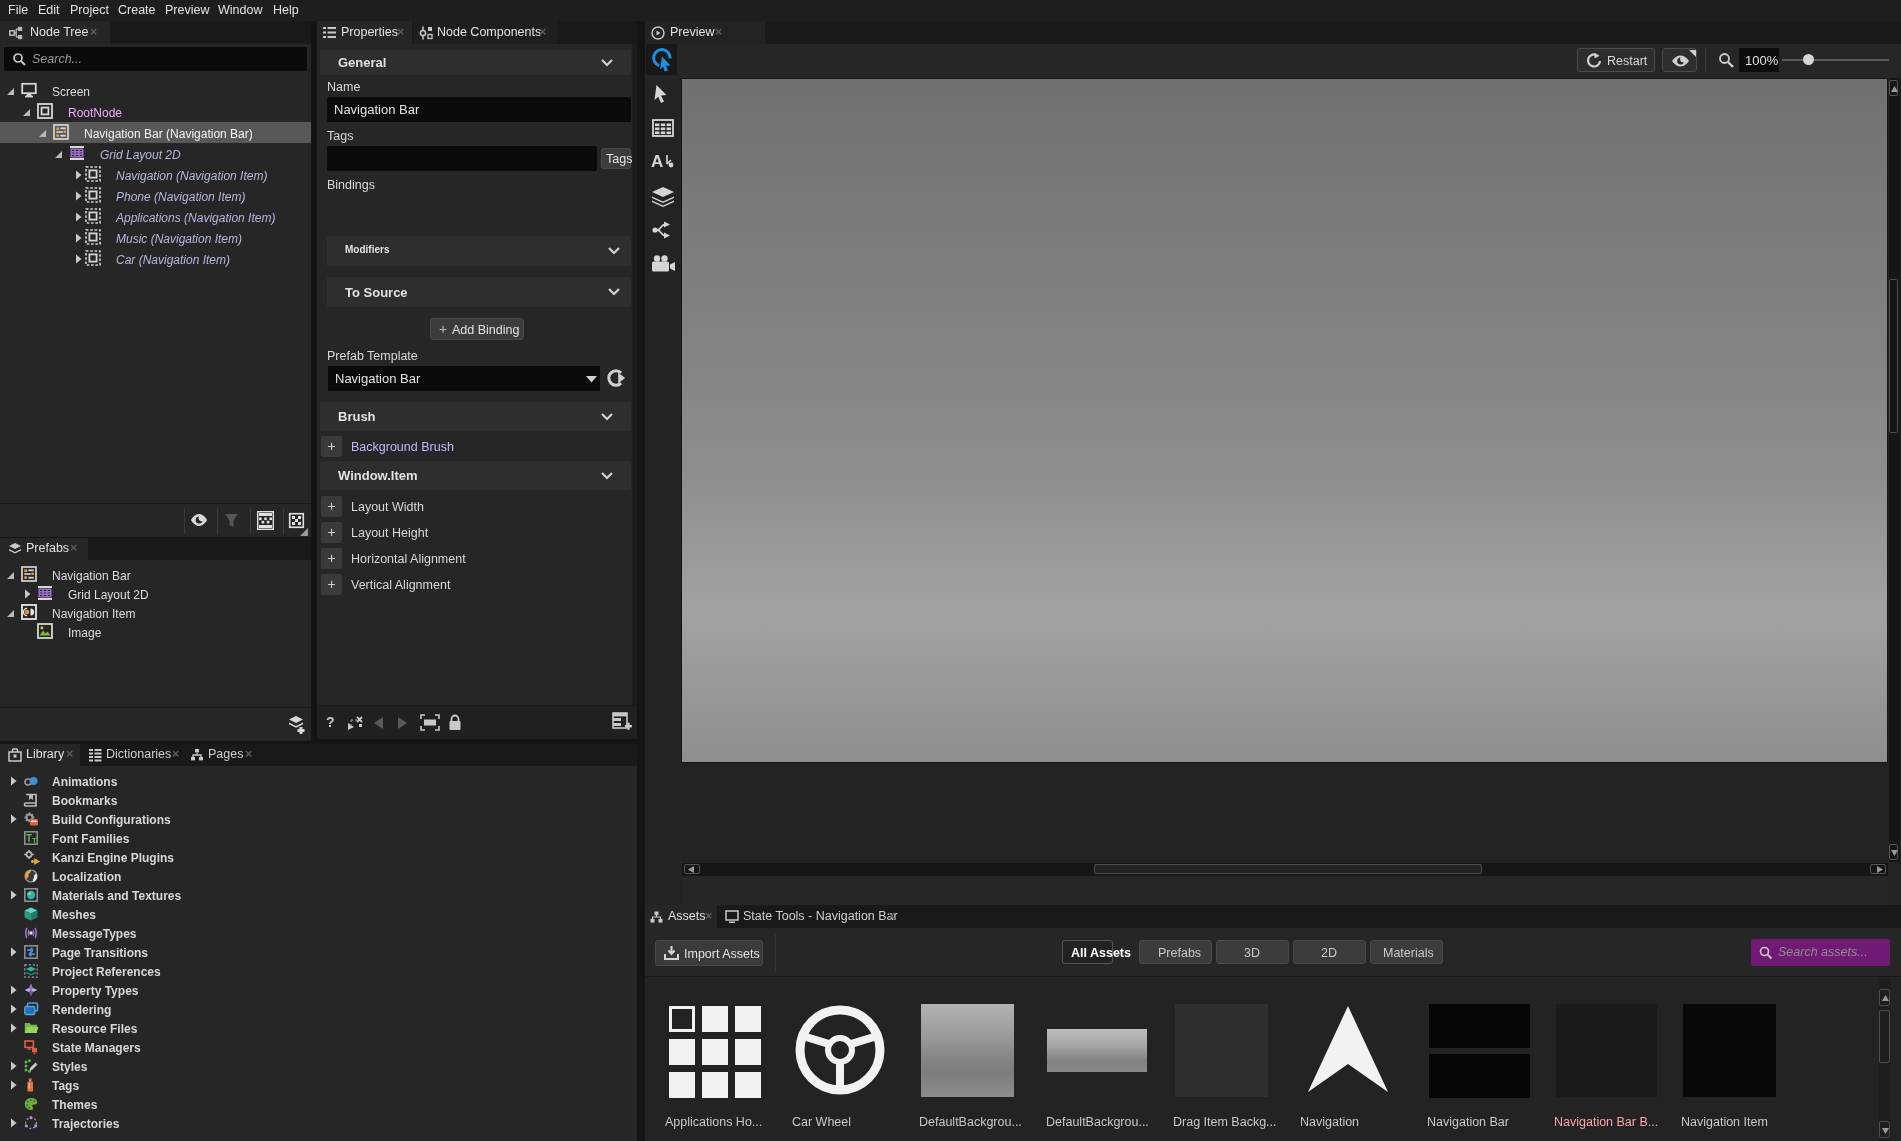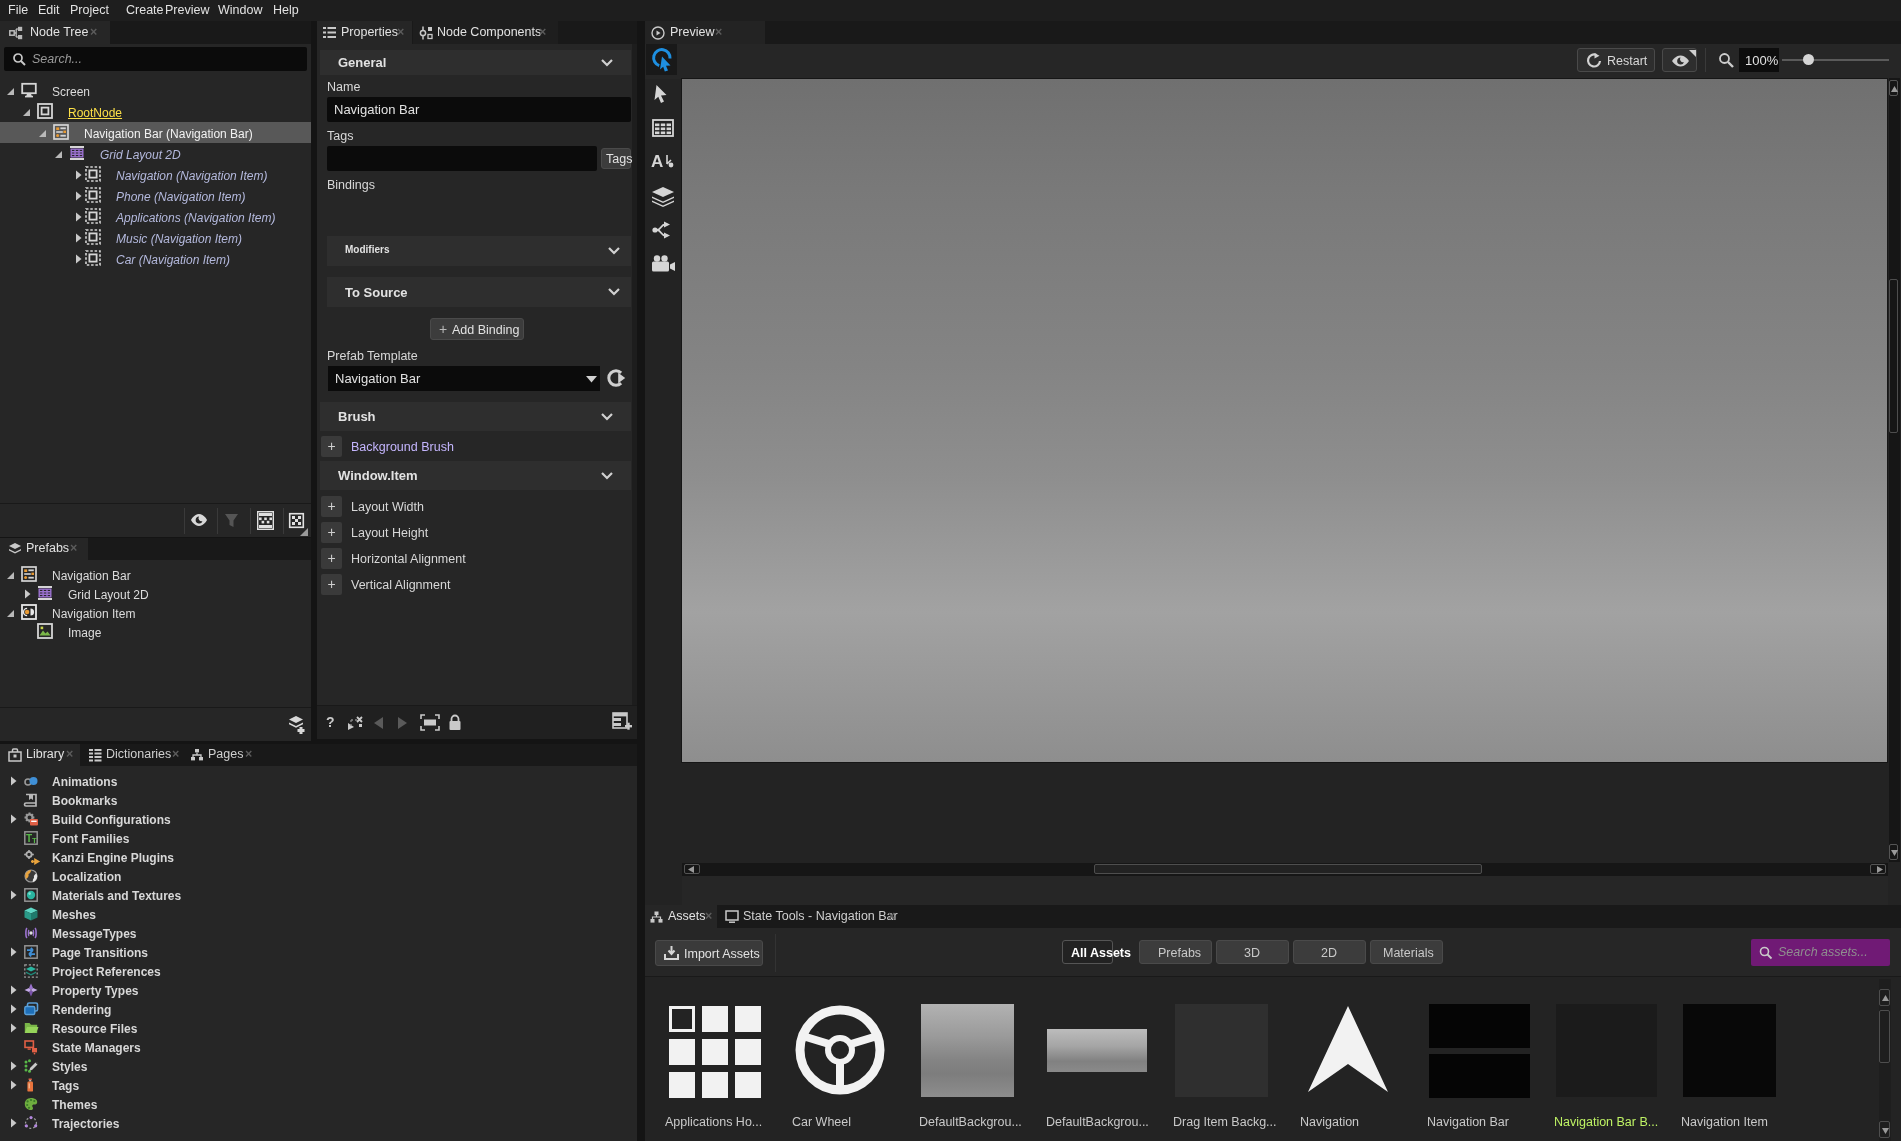--- a/index.html
+++ b/index.html
@@ -24,21 +24,21 @@
 .sep { position:absolute; width:1px; background:#3a3a3a; }
 </style>
 </head>
 <body>
 <div id="root">
 
 <div class="abs" style="left:0;top:0;width:1901px;height:21px;background:#1e1e1e;">
   <span class="txt" style="left:8px;top:4px;">File</span>
   <span class="txt" style="left:38px;top:4px;">Edit</span>
   <span class="txt" style="left:70px;top:4px;">Project</span>
-  <span class="txt" style="left:118px;top:4px;margin-left:8px;">Create</span>
+  <span class="txt" style="left:118px;top:4px;">Create</span>
   <span class="txt" style="left:165px;top:4px;">Preview</span>
   <span class="txt" style="left:218px;top:4px;">Window</span>
   <span class="txt" style="left:273px;top:4px;">Help</span>
 </div>
 
 <div class="tabbar" style="left:0;top:21px;width:311px;height:23px;">
   <div class="tab" style="left:0;width:110px;"></div>
   <svg style="left:9px;top:5px;" width="14" height="14" viewBox="0 0 14 14">
     <rect x="0.8" y="4.8" width="4.4" height="4.4" fill="none" stroke="#b9b9b9" stroke-width="1.5"></rect>
     <rect x="9" y="0.8" width="4.2" height="4.2" fill="#b9b9b9"></rect>
@@ -67,21 +67,21 @@
           <rect x="4" y="13.8" width="8" height="1.6" fill="#d5d5d5"></rect>
         </svg>
         <span class="row-txt" style="left:52px;top:5px;color:#dcdcdc;">Screen</span>
         <svg style="left:22px;top:28px;" width="9" height="9" viewBox="0 0 9 9">
           <path d="M8 1 L8 8 L1 8 Z" fill="#b9b9b9"></path>
         </svg>
         <svg style="left:37px;top:23px;" width="16" height="16" viewBox="0 0 16 16">
           <rect x="1" y="1" width="14" height="14" fill="none" stroke="#d5d5d5" stroke-width="1.8"></rect>
           <rect x="4.6" y="4.6" width="6.8" height="6.8" fill="none" stroke="#d5d5d5" stroke-width="1.8"></rect>
         </svg>
-        <span class="row-txt" style="left:68px;top:26px;color:#fde047;text-decoration:underline;">RootNode</span>
+        <span class="row-txt" style="left:68px;top:26px;color:#f0abfc;">RootNode</span>
         <div class="abs" style="left:0;top:42px;width:311px;height:21px;background:#585858;"></div>
         <svg style="left:38px;top:49px;" width="9" height="9" viewBox="0 0 9 9">
           <path d="M8 1 L8 8 L1 8 Z" fill="#b9b9b9"></path>
         </svg>
         <svg style="left:53px;top:44px;" width="16" height="16" viewBox="0 0 16 16">
           <rect x="1" y="1" width="14" height="14" fill="none" stroke="#d5d5d5" stroke-width="1.7"></rect>
           <rect x="3.2" y="3.4" width="3" height="2.6" fill="#e89a33"></rect>
           <rect x="7.4" y="3.4" width="5.4" height="1.8" fill="#d5d5d5"></rect>
           <rect x="3.2" y="7.2" width="6.6" height="1.6" fill="#d5d5d5"></rect>
           <rect x="10.4" y="6.6" width="2.6" height="2.4" fill="#e89a33"></rect>
@@ -778,21 +778,21 @@
         <div class="abs" style="left:530px;top:27px;width:93px;height:93px;background:#2f2f2f;"></div>
         <span class="txt" style="left:528px;top:139px;color:#c9c9c9;">Drag Item Backg...</span>
         <svg style="left:657px;top:27px;" width="92" height="92" viewBox="0 0 92 92">
           <path d="M46 2 L86 88 L46 60 L6 88 Z" fill="#f2f2f2"></path>
         </svg>
         <span class="txt" style="left:655px;top:139px;color:#c9c9c9;">Navigation</span>
         <div class="abs" style="left:784px;top:27px;width:101px;height:44px;background:#050505;"></div>
         <div class="abs" style="left:784px;top:77px;width:101px;height:44px;background:#050505;"></div>
         <span class="txt" style="left:782px;top:139px;color:#c9c9c9;">Navigation Bar</span>
         <div class="abs" style="left:911px;top:27px;width:101px;height:93px;background:#1b1b1b;"></div>
-        <span class="txt" style="left:909px;top:139px;color:#bef264;">Navigation Bar B...</span>
+        <span class="txt" style="left:909px;top:139px;color:#fca5a5;">Navigation Bar B...</span>
         <div class="abs" style="left:1038px;top:27px;width:93px;height:93px;background:#080808;"></div>
         <span class="txt" style="left:1036px;top:139px;color:#c9c9c9;">Navigation Item</span>
       </div>
 
   <div class="abs" style="left:1234px;top:51px;width:12px;height:162px;background:#1e1e1e;">
     <div class="abs" style="left:0;top:10px;width:11px;height:17px;border:1px solid #4e4e4e;border-radius:2px;">
       <svg style="left:2px;top:5px;" width="7" height="6" viewBox="0 0 7 6">
             <path d="M0 6 L3.5 0 L7 6 Z" fill="#9a9a9a"></path>
           </svg>
     </div>

